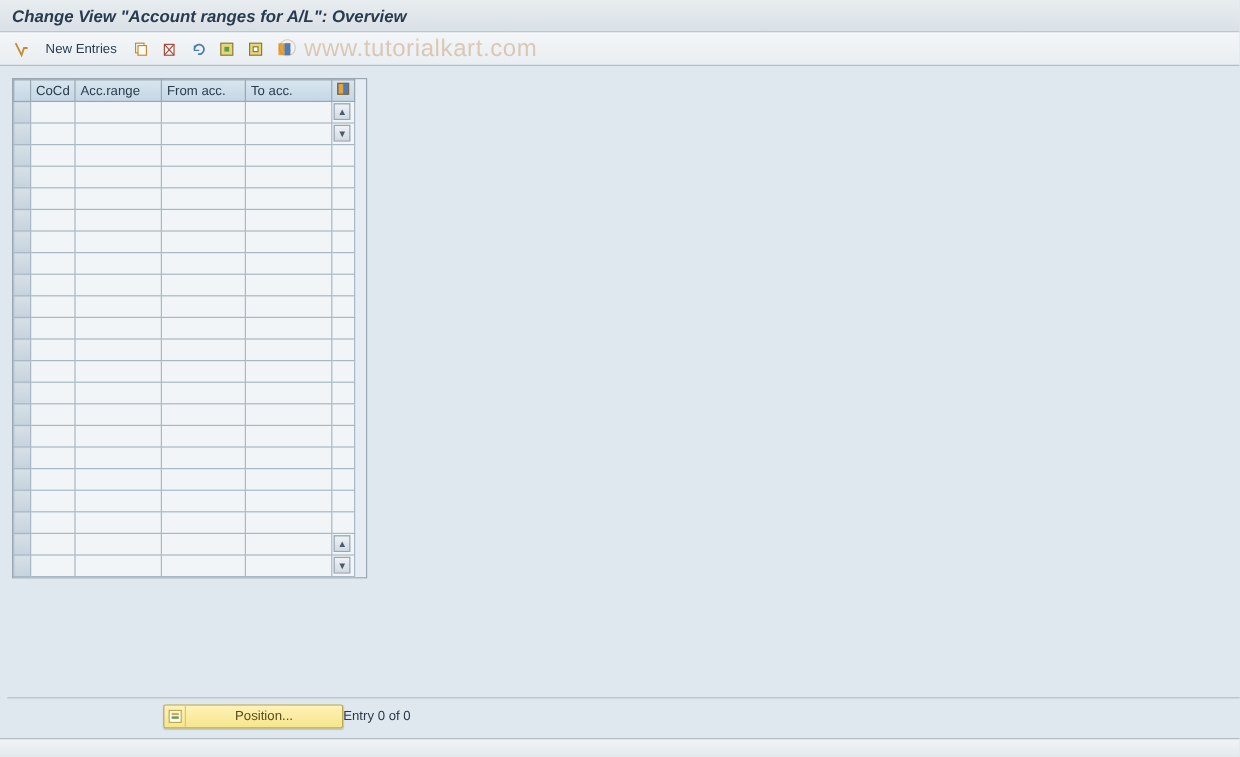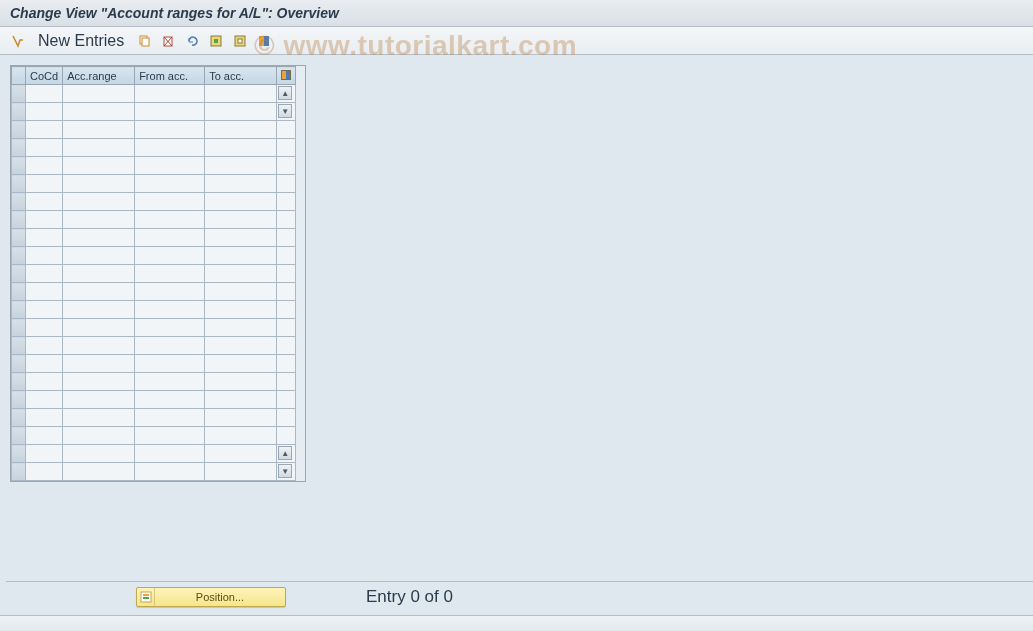--- a/index.html
+++ b/index.html
@@ -34,21 +34,21 @@
     width: 20px;
     height: 20px;
     display: flex;
     align-items: center;
     justify-content: center;
     border-radius: 2px;
     cursor: pointer;
   }
   .new-entries-btn {
     padding: 2px 6px;
-    font-size: 16px;
+    font-size: 11px;
     color: #2a3b4d;
     border-radius: 2px;
     cursor: pointer;
     display: flex;
     align-items: center;
   }
   .content {
     padding: 10px;
   }
   .table-wrap {
@@ -138,37 +138,36 @@
     cursor: pointer;
     box-shadow: 0 1px 1px rgba(0,0,0,0.15);
   }
   .position-btn .picon {
     width: 18px; height: 100%;
     border-right: 1px solid #d9c77a;
     display:flex; align-items:center; justify-content:center;
   }
   .position-btn .plabel { flex:1; text-align:center; }
   .entry-label {
-    margin-left: 80px;
-    font-size: 17px;
+    font-size: 11px;
     color: #2a3b4d;
   }
   .status-strip {
     position: absolute;
     bottom: 0; left: 0;
     width: 100%; height: 16px;
     border-top: 1px solid #b5bec7;
     background: linear-gradient(to bottom, #f0f3f6, #e4e9ee);
   }
   .watermark {
     position: absolute;
-    top: 30px; left: 254px;
-    font-size: 28px;
+    top: 30px; left: 232px;
+    font-size: 20px;
     color: rgba(180,120,60,0.35);
-    font-weight: 700;
+    font-weight: 400;
     pointer-events: none;
     letter-spacing: 0.5px;
   }
 </style>
 </head>
 <body>
 
 <div class="title-bar">Change View "Account ranges for A/L": Overview</div>
 
 <div class="toolbar">

